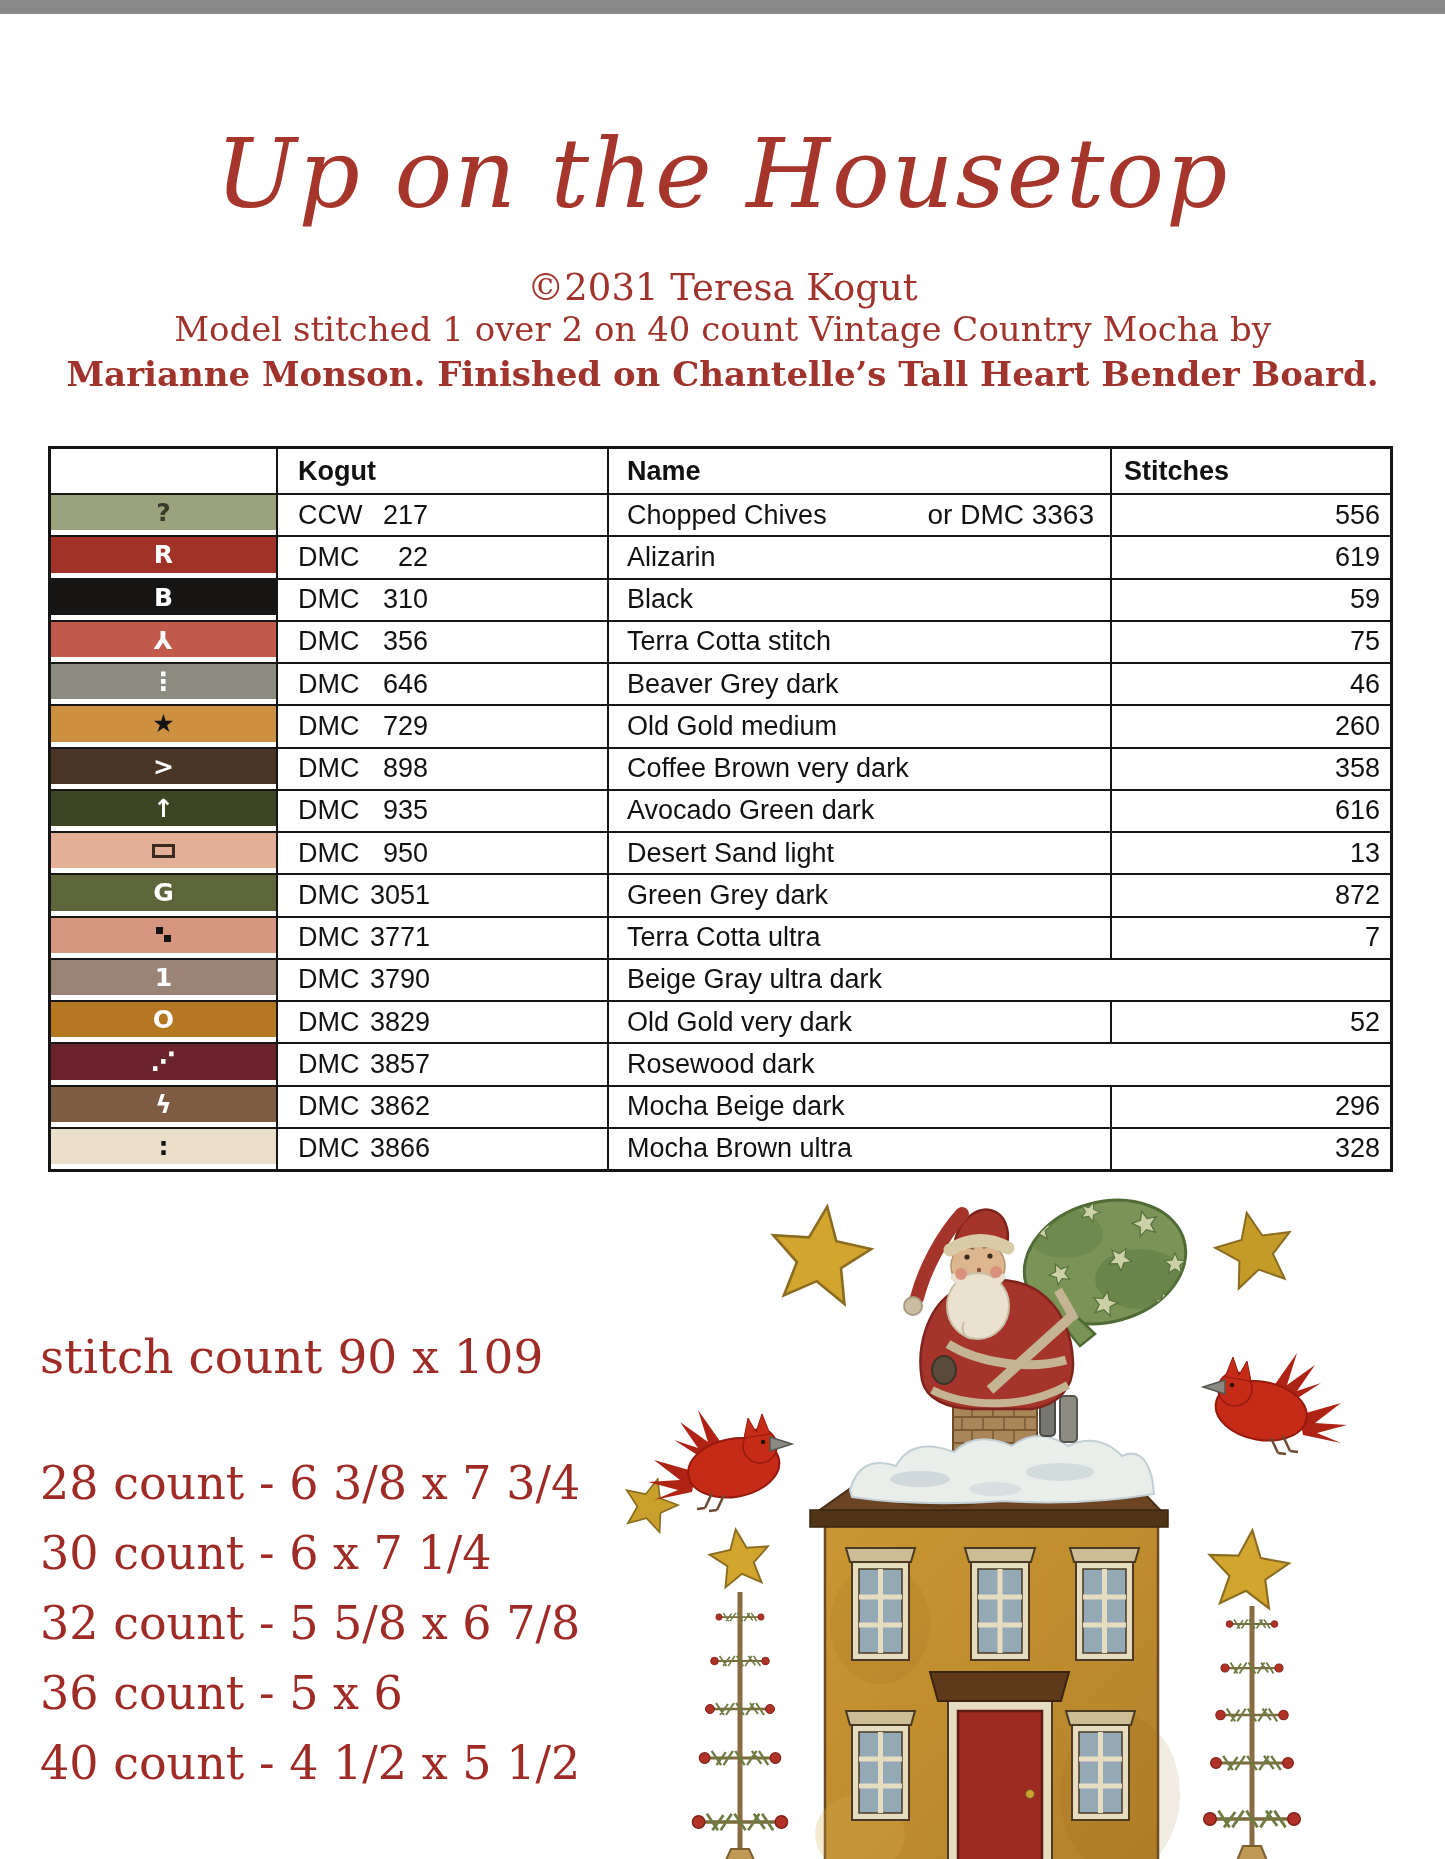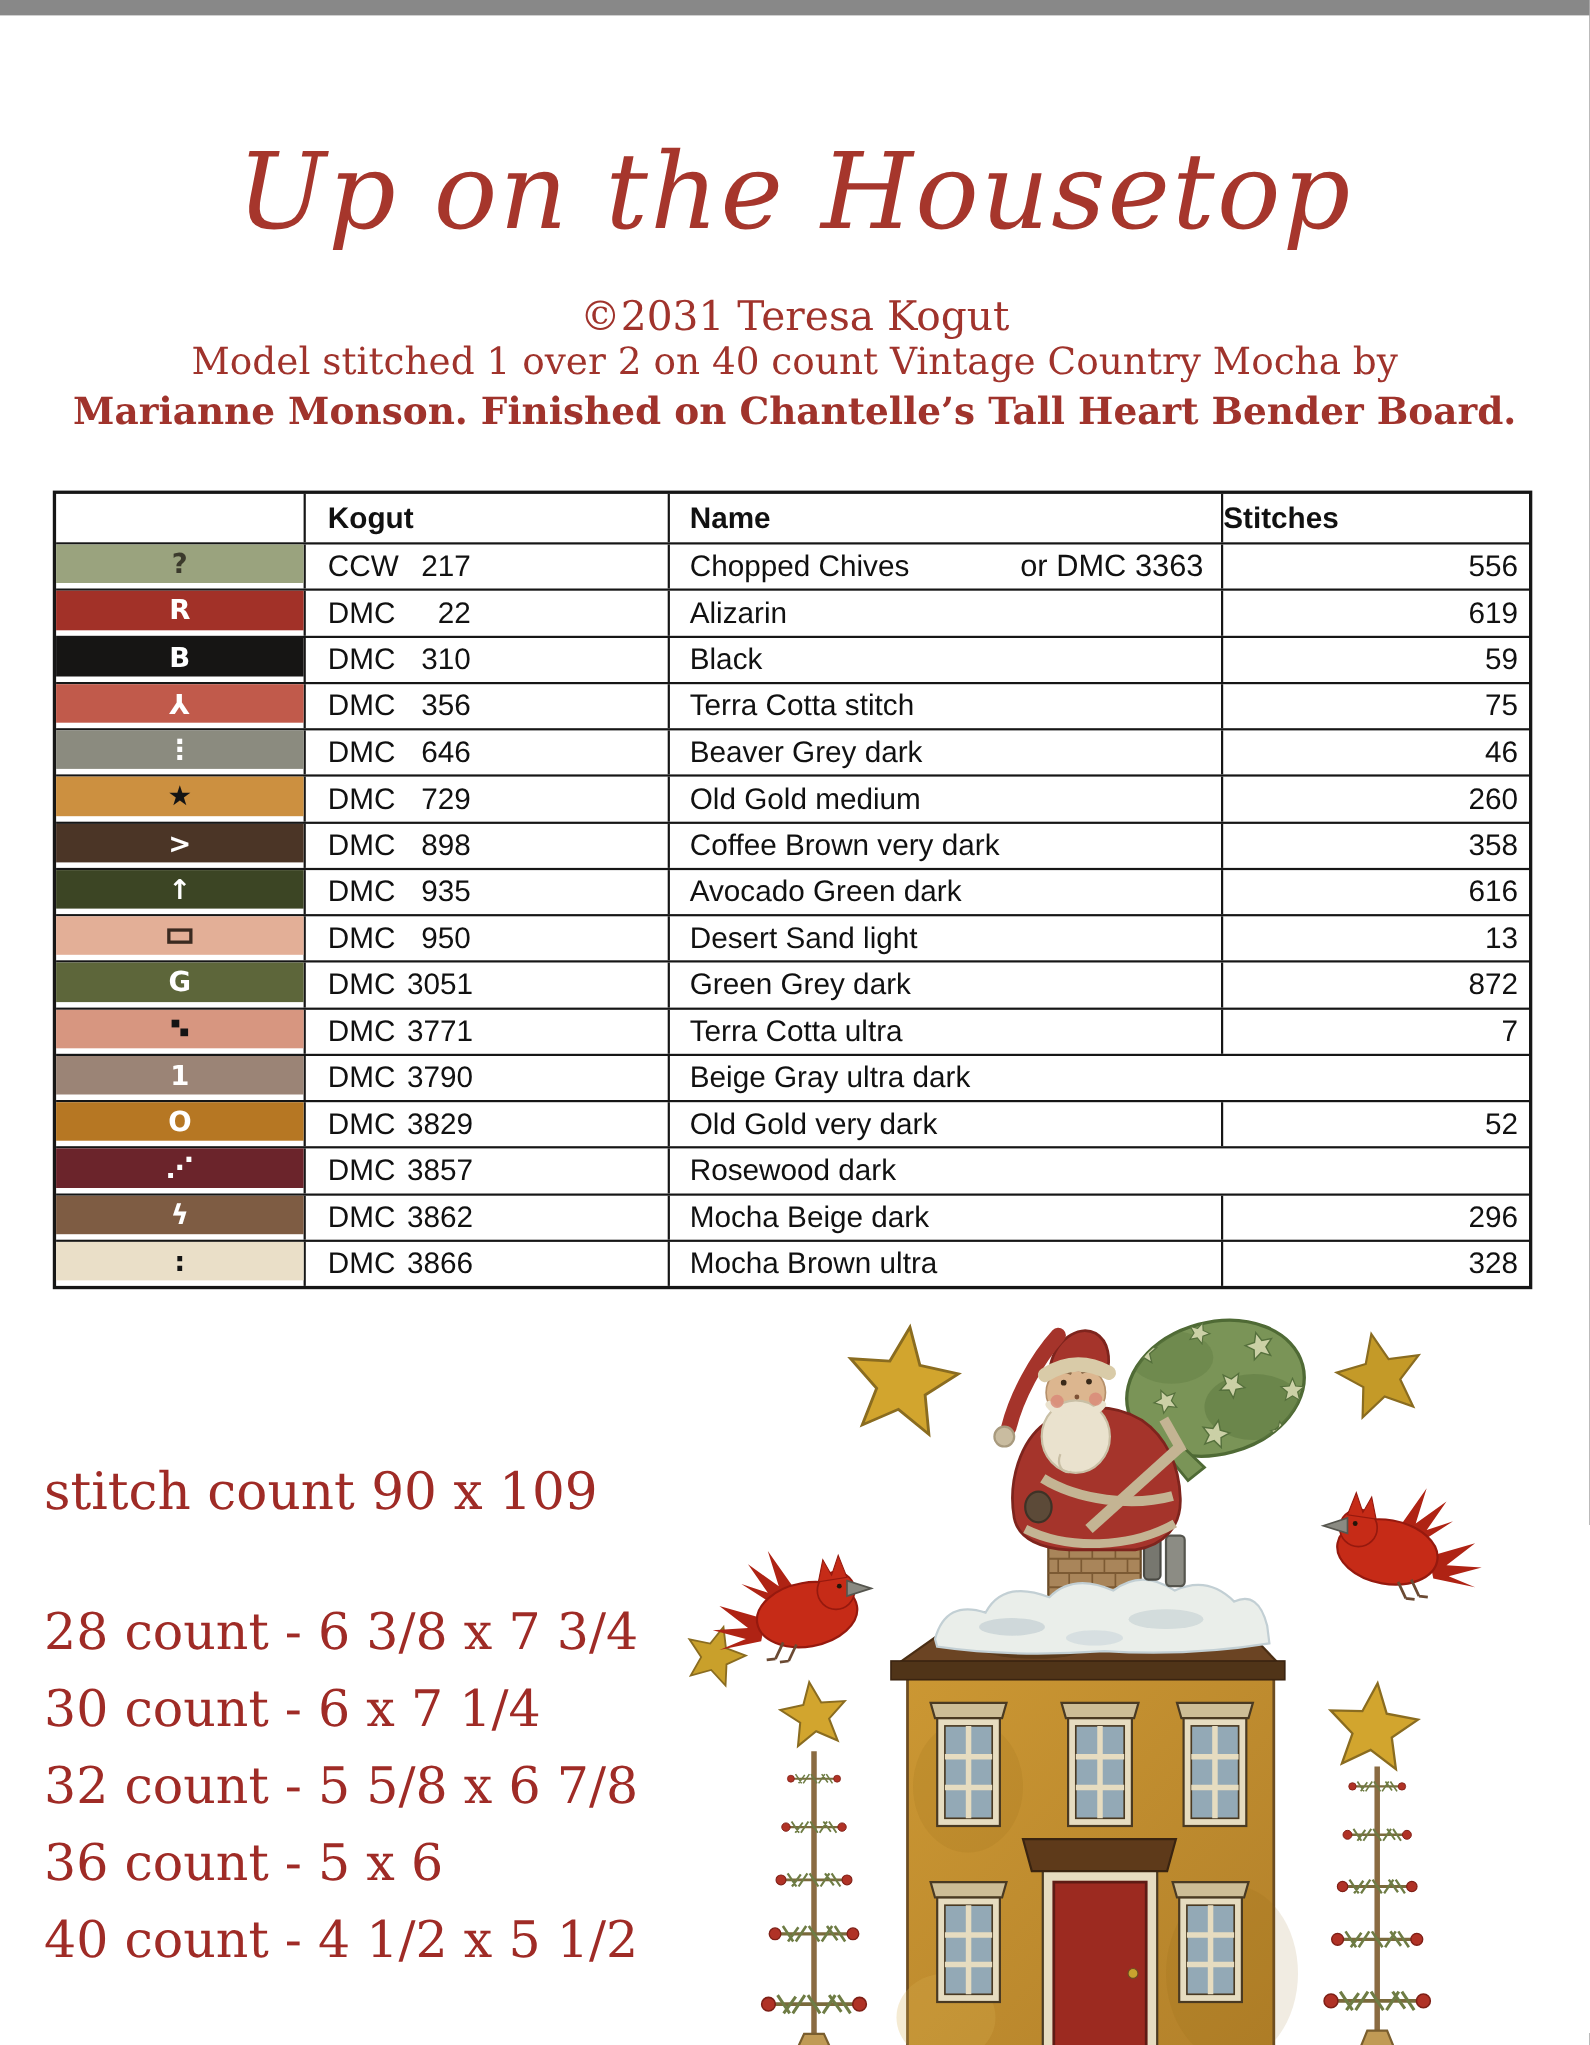--- a/index.html
+++ b/index.html
@@ -66,21 +66,21 @@
 
   <div class="thread-table">
     <div class="trow head">
       <div class="tcell c-sym"></div>
       <div class="tcell c-num">
         <span class="hlabel">Kogut</span>
       </div>
       <div class="tcell c-name">
         <span class="hlabel">Name</span>
       </div>
-      <div class="tcell c-st" style="justify-content:flex-start;">
+      <div class="tcell c-st" style="justify-content:flex-start;padding-left:12px;">
         <span class="hlabel">Stitches</span>
       </div>
     </div>
     <div id="rows" style="display:flex;flex-direction:column;flex:1;">
         <div class="trow">
           <div class="tcell c-sym">
             <div class="swatch" style="background: rgb(154, 163, 126);">
               <span class="sym" style="color: rgb(59, 58, 44);">?</span>
             </div>
           </div>

